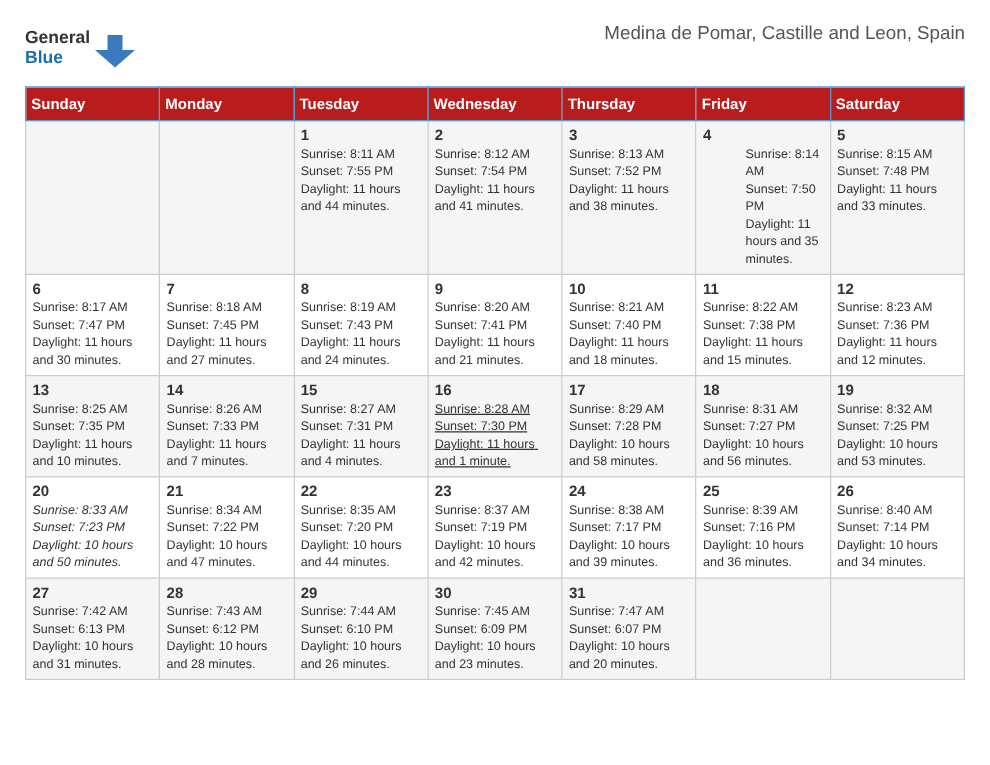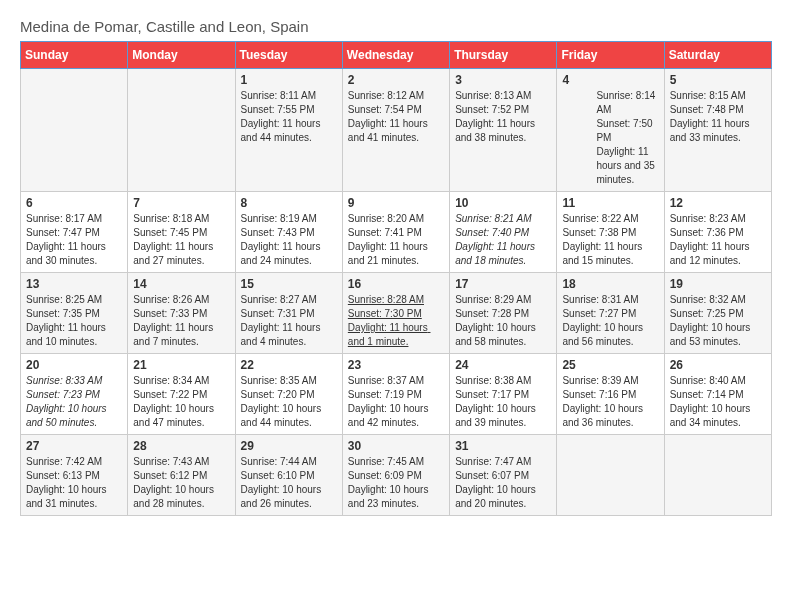--- a/index.html
+++ b/index.html
@@ -34,21 +34,21 @@
       color: #555;
       margin-top: 2px;
     }
     .calendar-table {
       width: 100%;
       border-collapse: collapse;
       font-size: 11px;
       margin-top: 4px;
     }
     .calendar-table thead tr th {
-      background: #ef4444;
+      background: #b91c1c;
       color: #fff;
       font-size: 12px;
       font-weight: bold;
       padding: 6px 4px;
       text-align: left;
       border: 1px solid #5a9ad5;
     }
     .calendar-table tbody tr td {
       border: 1px solid #ccc;
       vertical-align: top;
@@ -77,20 +77,32 @@
       color: #333;
     }
     .empty-cell {
       background: #f9f9f9;
     }
   </style>
 </head>
 <body>
 
 <div class="header-area">
+  <div class="logo-area">
+    <div>
+      <svg width="90" height="42" viewBox="0 0 90 42">
+
+        <text x="0" y="18" font-family="Arial" font-size="14" font-weight="bold" fill="#333">General</text>
+
+        <text x="0" y="34" font-family="Arial" font-size="14" font-weight="bold" fill="#1a6faf">Blue</text>
+
+        <polygon points="62,8 78,8 78,20 88,20 72,34 56,20 66,20 66,8" fill="#3a7abf" transform="translate(0, 4)"></polygon>
+      </svg>
+    </div>
+  </div>
   <div class="title-area">
     <div class="subtitle">Medina de Pomar, Castille and Leon, Spain</div>
   </div>
 </div>
 
 <table class="calendar-table">
   <thead>
     <tr>
     <th>Sunday</th>
         <th>Monday</th>
@@ -156,21 +168,21 @@
 Daylight: 11 hours and 24 minutes.</div>
         </td>
         <td>
           <span class="day-number">9</span>
           <div class="day-info" style="white-space: pre-wrap;">Sunrise: 8:20 AM
 Sunset: 7:41 PM
 Daylight: 11 hours and 21 minutes.</div>
         </td>
         <td>
           <span class="day-number">10</span>
-          <div class="day-info" style="white-space: pre-wrap; font-style: italic;">Sunrise: 8:21 AM
+          <div class="day-info" style="white-space: pre-wrap;">Sunrise: 8:21 AM
 Sunset: 7:40 PM
 Daylight: 11 hours and 18 minutes.</div>
         </td>
         <td>
           <span class="day-number">11</span>
           <div class="day-info" style="white-space: pre-wrap;">Sunrise: 8:22 AM
 Sunset: 7:38 PM
 Daylight: 11 hours and 15 minutes.</div>
         </td>
         <td>

